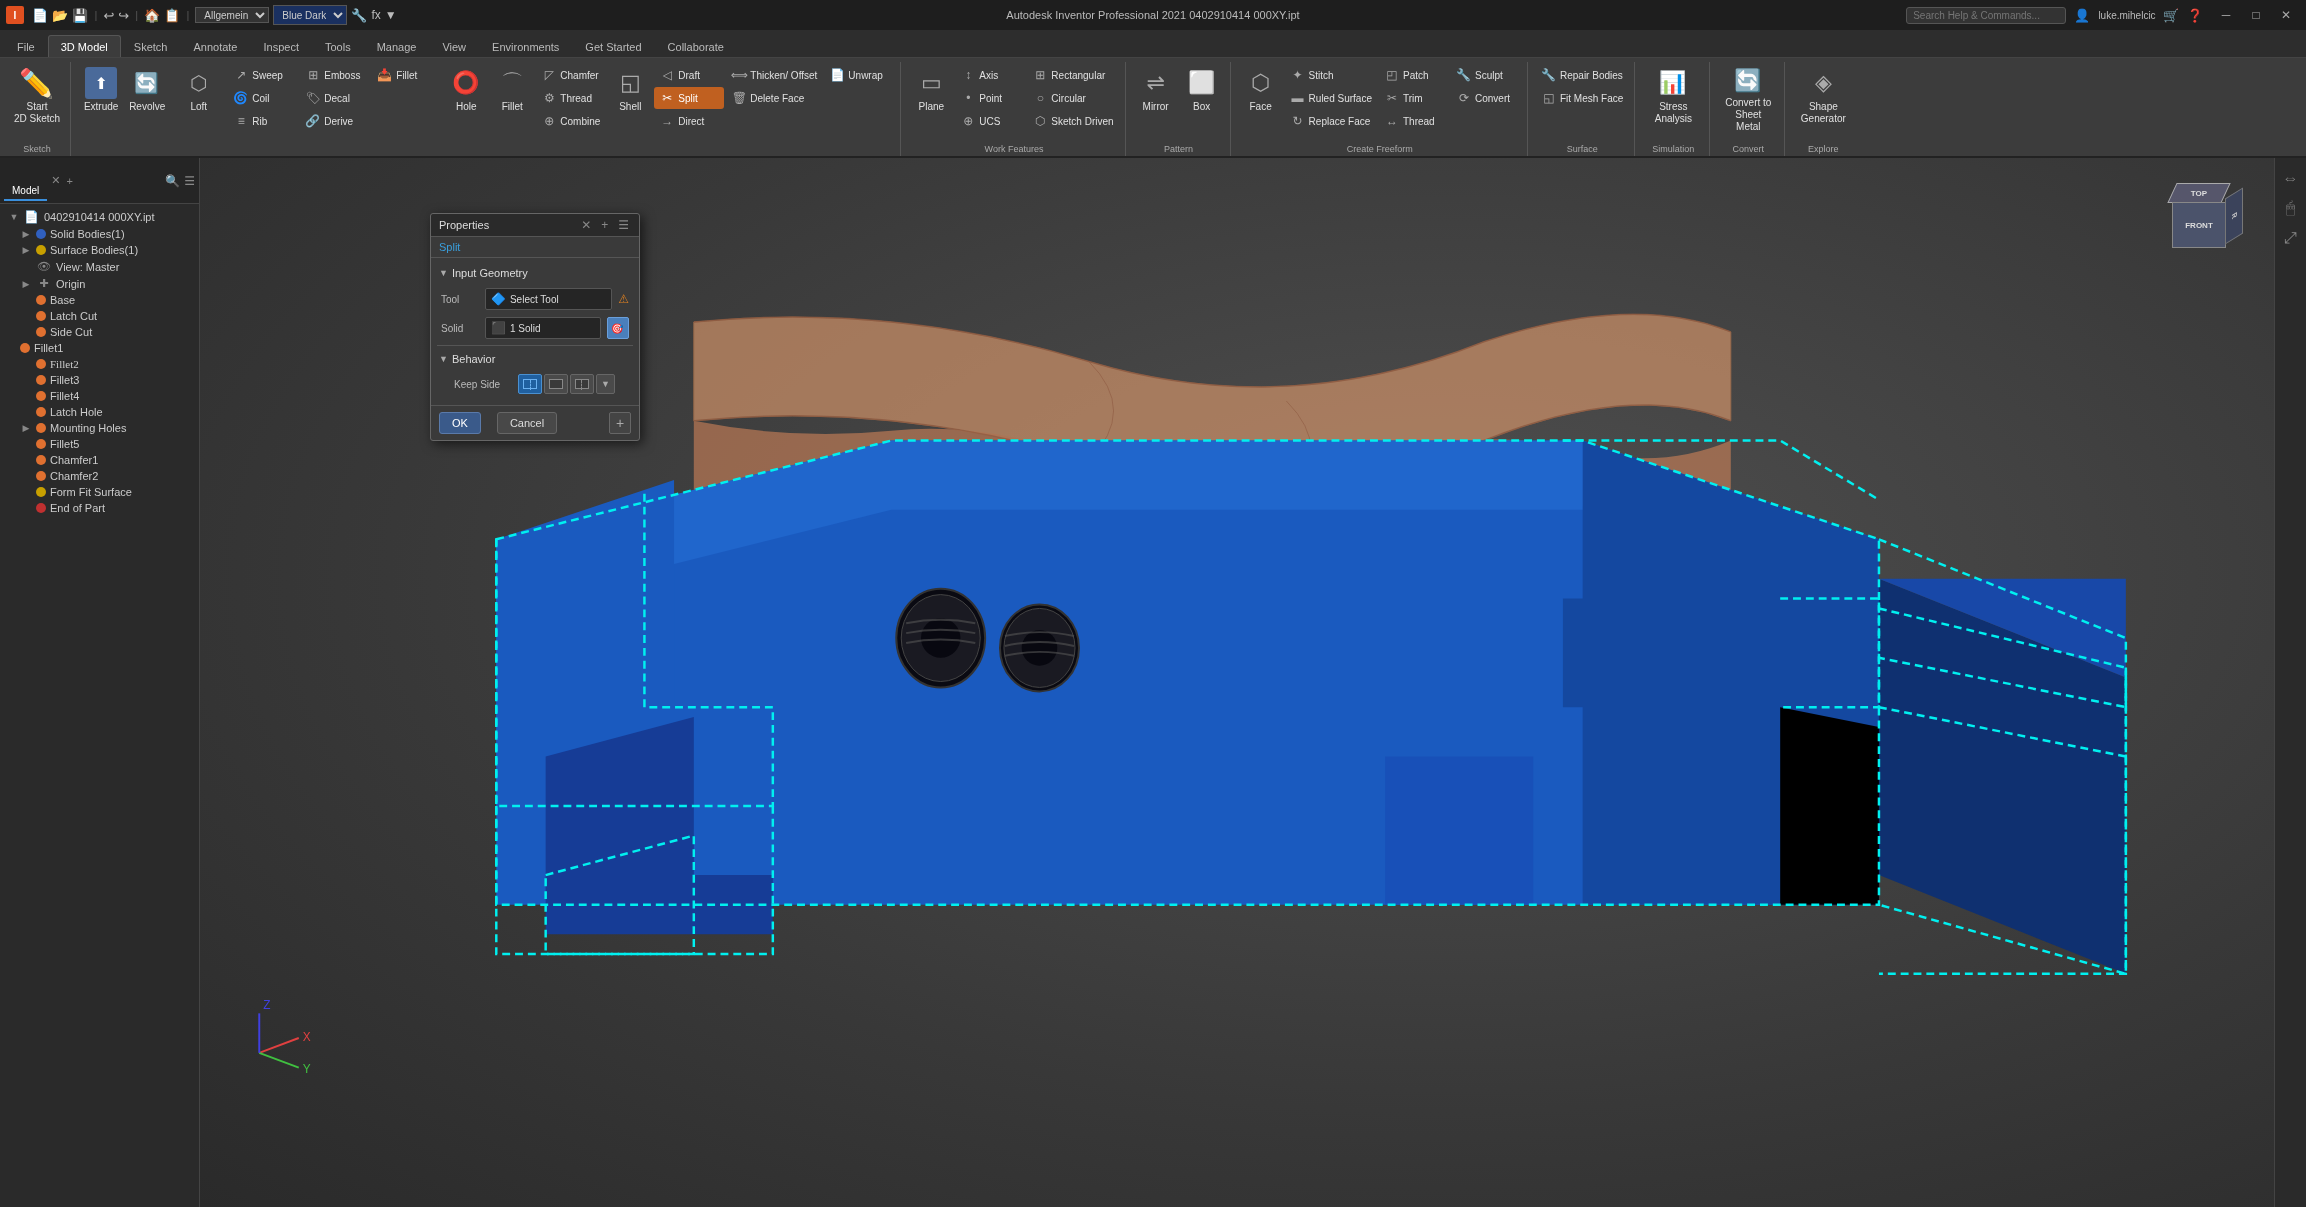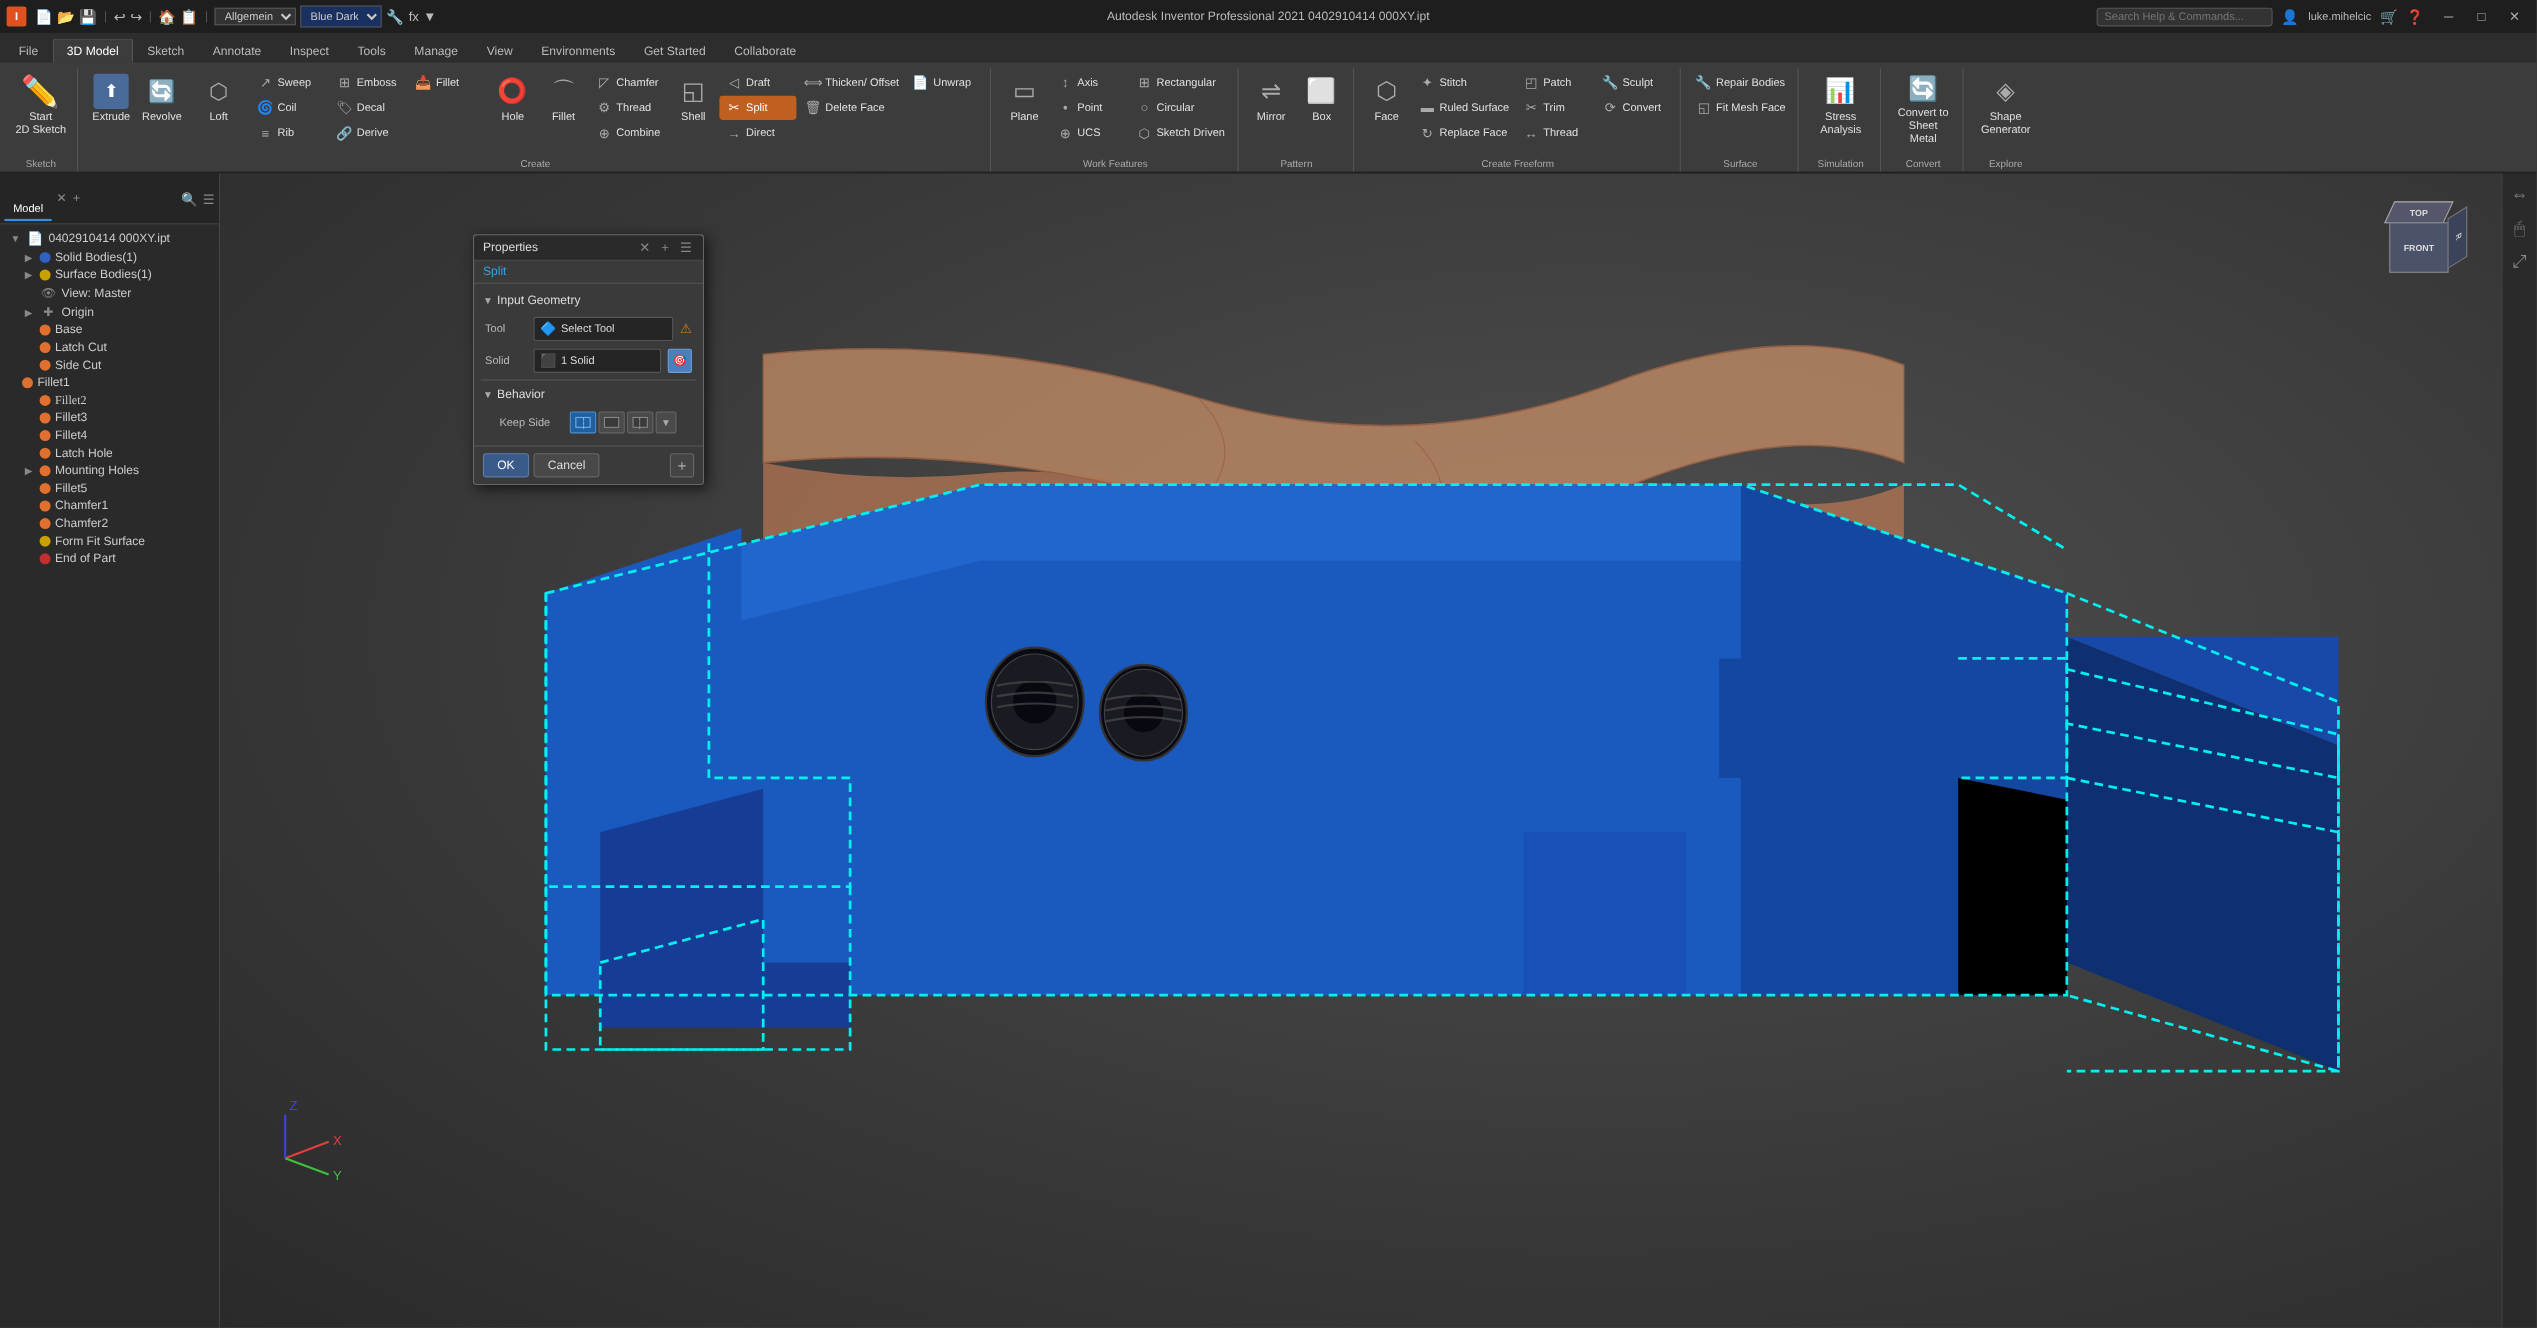--- a/index.html
+++ b/index.html
@@ -400,21 +400,21 @@
 
     .section-divider {
       border: none;
       border-top: 1px solid #555;
       margin: 4px 0;
     }
 
     .dialog-footer {
       display: flex;
       align-items: flex-start;
-      gap: 4px;
+      gap: 16px;
       padding: 6px 8px;
       border-top: 1px solid #555;
     }
     .dialog-btn {
       padding: 4px 12px;
       border-radius: 3px;
       cursor: pointer;
       font-size: 11px;
       border: 1px solid #666;
     }
@@ -637,21 +637,20 @@
           <span class="ribbon-btn-small-label">Delete Face</span>
         </div>
       </div>
       <div class="ribbon-col">
         <div class="ribbon-btn-small">
           <div class="ribbon-btn-icon-sm" style="color:#aaa;">📄</div>
           <span class="ribbon-btn-small-label">Unwrap</span>
         </div>
       </div>
     </div>
-    <div class="ribbon-group-label">Create</div>
   </div>
 
   <div class="ribbon-group">
     <div class="ribbon-items">
       <div class="ribbon-btn">
         <div class="ribbon-btn-icon" style="font-size:22px;color:#aaa;">▭</div>
         <div class="ribbon-btn-label">Plane</div>
       </div>
       <div class="ribbon-col">
         <div class="ribbon-btn-small">

